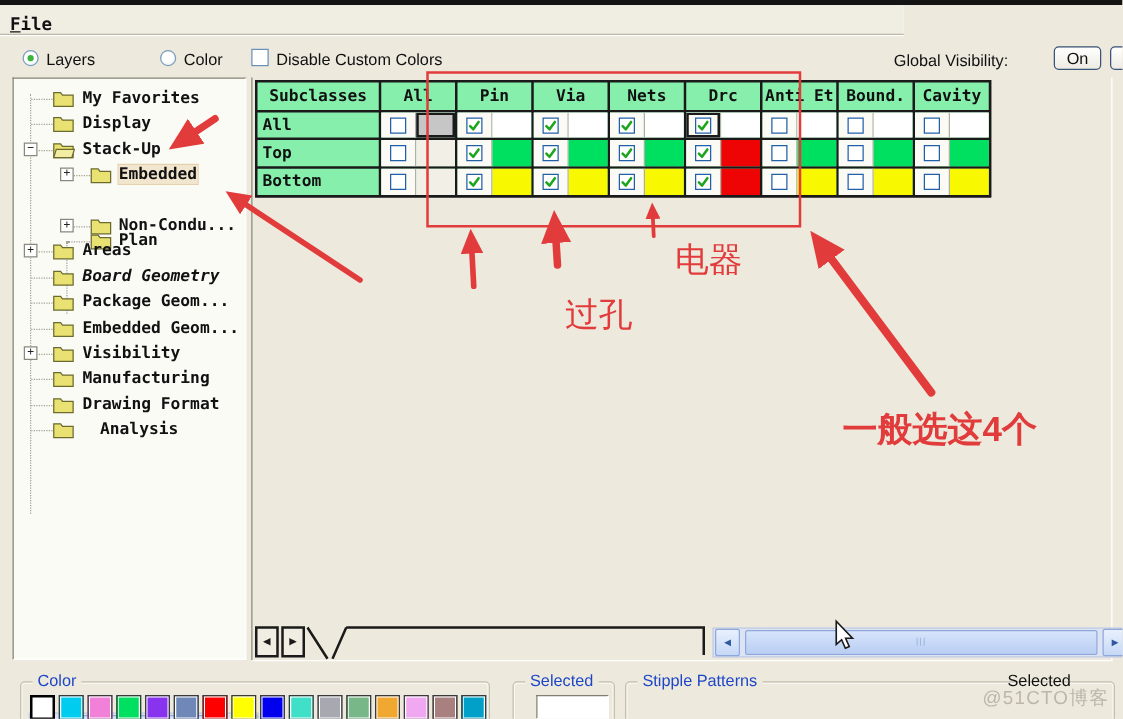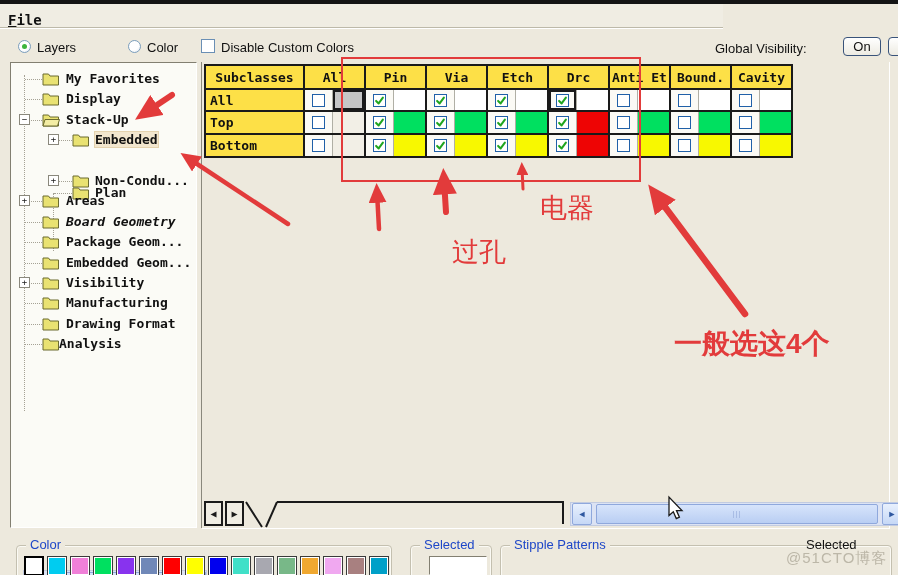--- a/index.html
+++ b/index.html
@@ -54,21 +54,21 @@
   #right-hscroll { left:570px; top:502px; width:328px; height:24px; }
 
   
   #panel-divider { left:201px; top:62px; width:1px; height:466px; background:#8A887C; }
   #panel-right-edge { left:889px; top:62px; width:1px; height:466px; background:#ffffff; }
   #panel-bottom-edge { left:202px; top:528px; width:688px; height:1px; background:#ffffff; }
 
   
   #matrix { position:absolute; left:204px; top:64px; background:#1a1a1a; border:2px solid #1a1a1a;
             display:grid; grid-template-columns:97px repeat(8,59px); grid-template-rows:22px 20px 21px 21px; gap:2px; }
-  .mcell { background:#fde047; display:flex; align-items:center; justify-content:center;
+  .mcell { background:#86efac; display:flex; align-items:center; justify-content:center;
            font:bold 13px "DejaVu Sans Mono", monospace; color:#111; }
   .mrowlabel { justify-content:flex-start; padding-left:4px; }
   .mdata { padding:0; align-items:stretch; justify-content:flex-start; }
   .mcheckhalf { width:28px; display:flex; align-items:center; justify-content:center;
                 background:#FBFAF5; border-right:1px solid #B0AFA5; }
   .mcheckhalf.focus { box-shadow: inset 0 0 0 2px #1a1a1a; }
   .mswatchhalf { flex:1; }
   .mswatchhalf.focus { box-shadow: inset 0 0 0 2px #1a1a1a; }
   .cb { width:13px; height:13px; background:#fff; border:1px solid #2060A8; display:flex;
         align-items:center; justify-content:center; }
@@ -247,21 +247,21 @@
         </span>
         <span class="tlabeltxt" style="left: 55px;">Drawing Format</span>
       </div>
       <div class="titem" style="top: 271.2px;">
         <div class="tstub" style="left: 14px; top: 10px; width: 19px;"></div>
         <span style="position: absolute; left: 31px; top: 3px;">
           <svg width="18" height="15" viewBox="0 0 18 15" style="display:block">
   <path d="M1 4 L1 2 L6.5 2 L8 4 L16.5 4 L16.5 13 L1 13 Z" fill="#E9E272" stroke="#6B6B2F" stroke-width="1"></path>
   </svg>
         </span>
-        <span class="tlabeltxt" style="left: 48px;">Analysis</span>
+        <span class="tlabeltxt" style="left: 69px;">Analysis</span>
       </div>
     </div>
   <div class="sb" id="tree-hscroll">
     <div class="sb-btn" style="left:0;">
         <span>◄</span>
       </div>
     <div class="sb-thumb" style="left:24px;width:130px;"></div>
     <div class="sb-btn" style="right:0;">
         <span>►</span>
       </div>
@@ -270,21 +270,21 @@
 
 <div class="abs" id="panel-divider"></div>
 <div class="abs" id="panel-right-edge"></div>
 <div class="abs" id="panel-bottom-edge"></div>
 
 <div id="matrix">
     <div class="mcell">Subclasses</div>
     <div class="mcell">All</div>
     <div class="mcell">Pin</div>
     <div class="mcell">Via</div>
-    <div class="mcell">Etch</div>
+    <div class="mcell">Nets</div>
     <div class="mcell">Drc</div>
     <div class="mcell">Anti Et</div>
     <div class="mcell">Bound.</div>
     <div class="mcell">Cavity</div>
     <div class="mcell mrowlabel">All</div>
     <div class="mcell mdata">
       <div class="mcheckhalf">
         <span class="cb"></span>
       </div>
       <div class="mswatchhalf focus" style="background: rgb(198, 198, 198);"></div>

